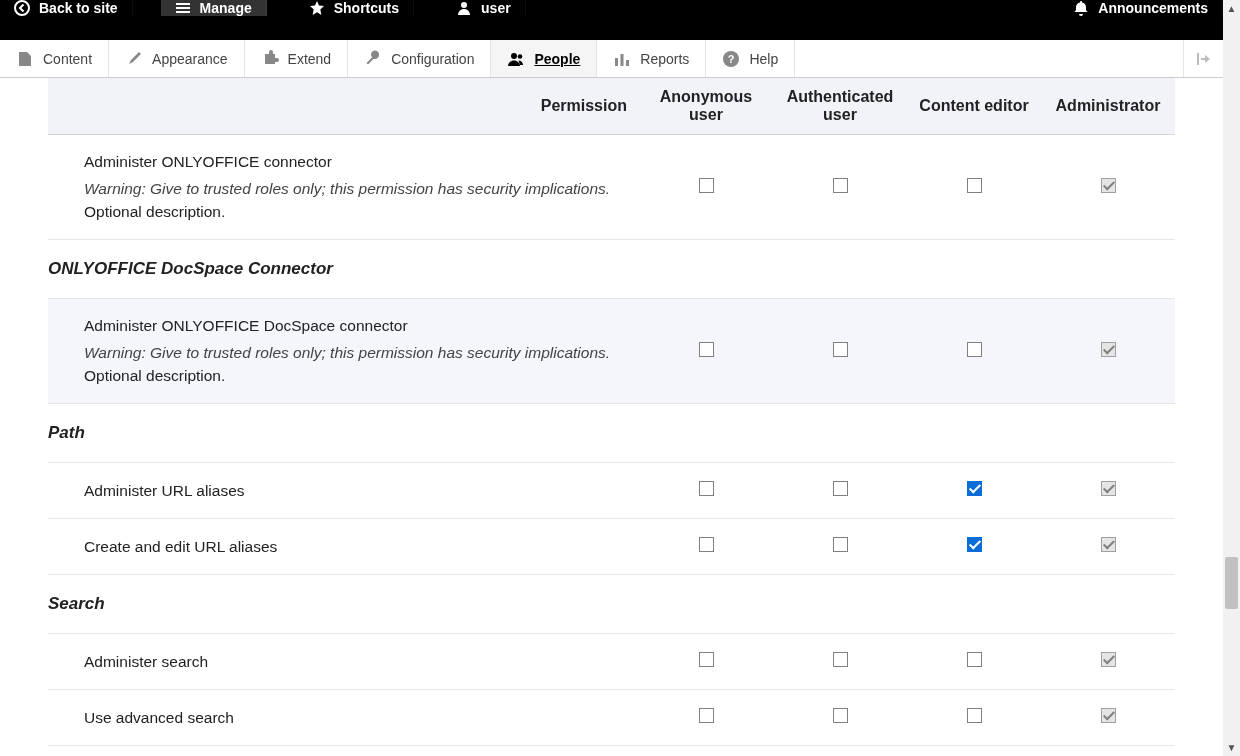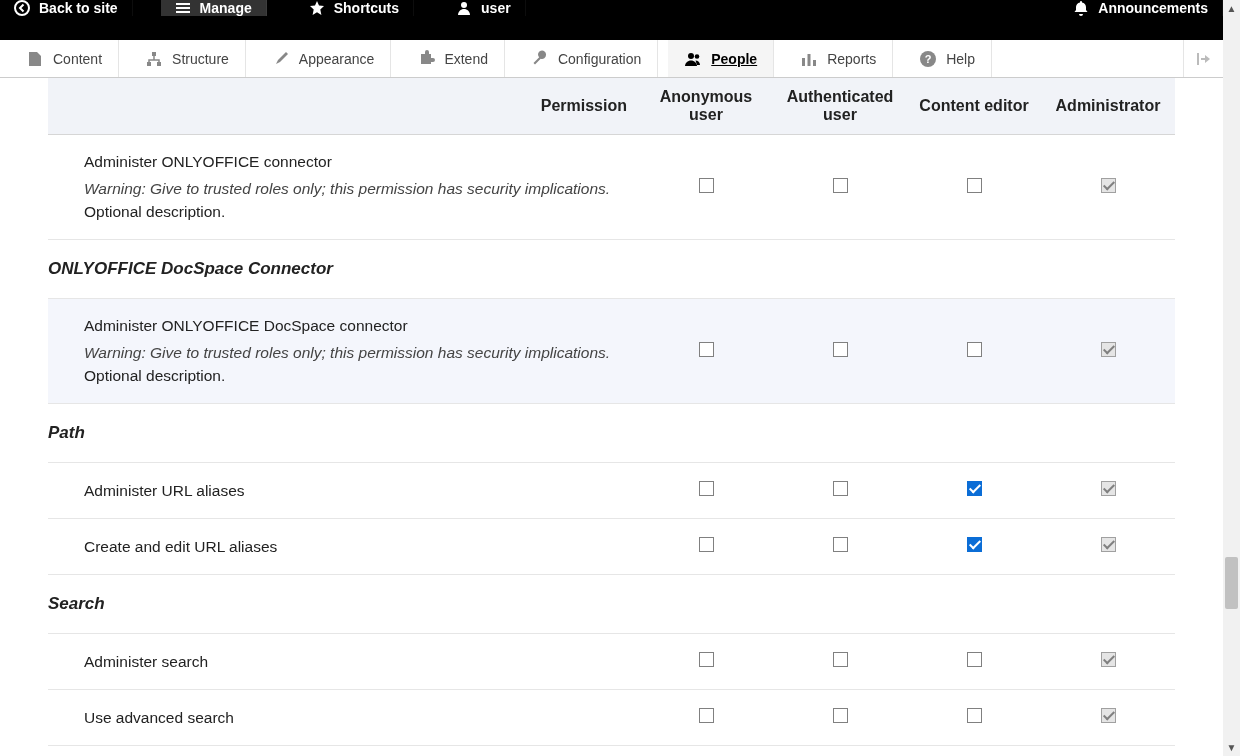--- a/index.html
+++ b/index.html
@@ -63,21 +63,20 @@
     display: flex;
     align-items: stretch;
   }
   .menubar .mitem {
     display: flex; align-items: center; gap: 9px;
     padding: 0 16px;
     color: #444;
     cursor: pointer;
     border-right: 1px solid #e5e5e5;
     font-size: 14px;
-    margin-left: 10px;
   }
   .menubar .mitem.active {
     background: #f5f5f5;
     font-weight: bold;
     color: #000;
   }
   .menubar .mitem.active .mlabel { text-decoration: underline; }
   .menubar .mitem .micon { width: 18px; height: 18px; display: inline-flex; align-items: center; justify-content: center; }
   .menubar .mitem svg { fill: #888; }
   .menubar .mitem.active svg { fill: #000; }
@@ -223,31 +222,20 @@
   </div>
 
   <div class="menubar">
     <div class="mitem">
       <span class="micon">
           <svg viewBox="0 0 18 18" width="18" height="18">
             <path d="M3 2h8l4 4v10H3z"></path>
           </svg>
         </span>
       <span class="mlabel">Content</span>
-    </div>
-    <div class="mitem">
-      <span class="micon">
-          <svg viewBox="0 0 18 18" width="18" height="18">
-            <rect x="7" y="2" width="4" height="4"></rect>
-            <rect x="2" y="12" width="4" height="4"></rect>
-            <rect x="12" y="12" width="4" height="4"></rect>
-            <path d="M9 6v4M4 12V10h10v2" stroke="#888" stroke-width="1.5" fill="none"></path>
-          </svg>
-        </span>
-      <span class="mlabel">Structure</span>
     </div>
     <div class="mitem">
       <span class="micon">
           <svg viewBox="0 0 18 18" width="18" height="18">
             <path d="M14 2l2 2-8 8-4 2 2-4z"></path>
           </svg>
         </span>
       <span class="mlabel">Appearance</span>
     </div>
     <div class="mitem">

